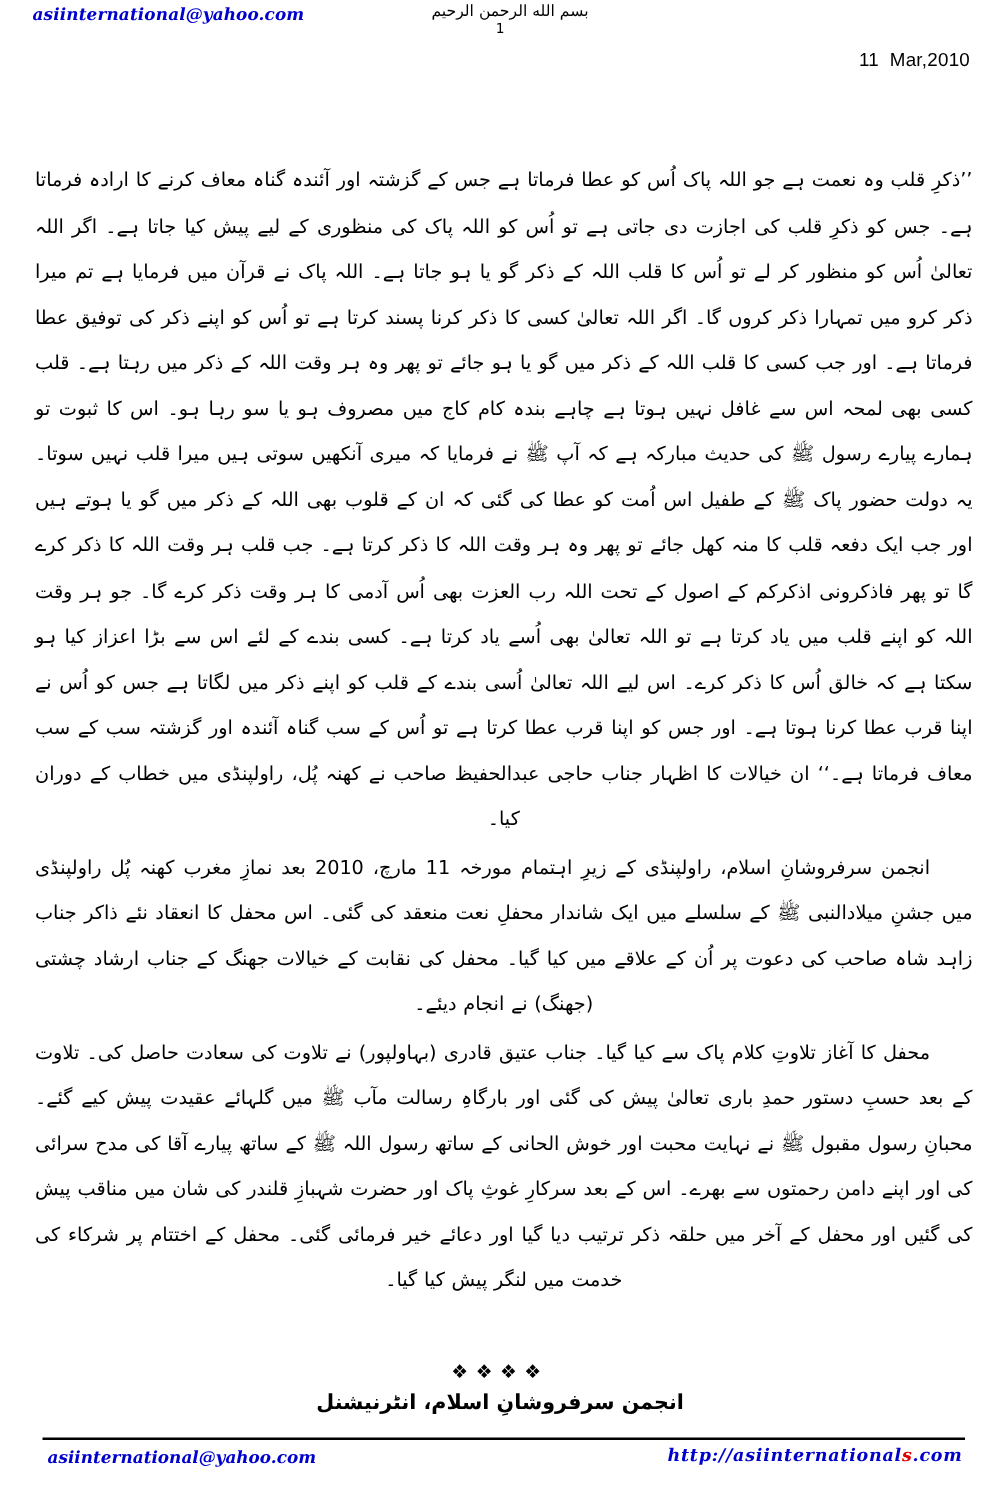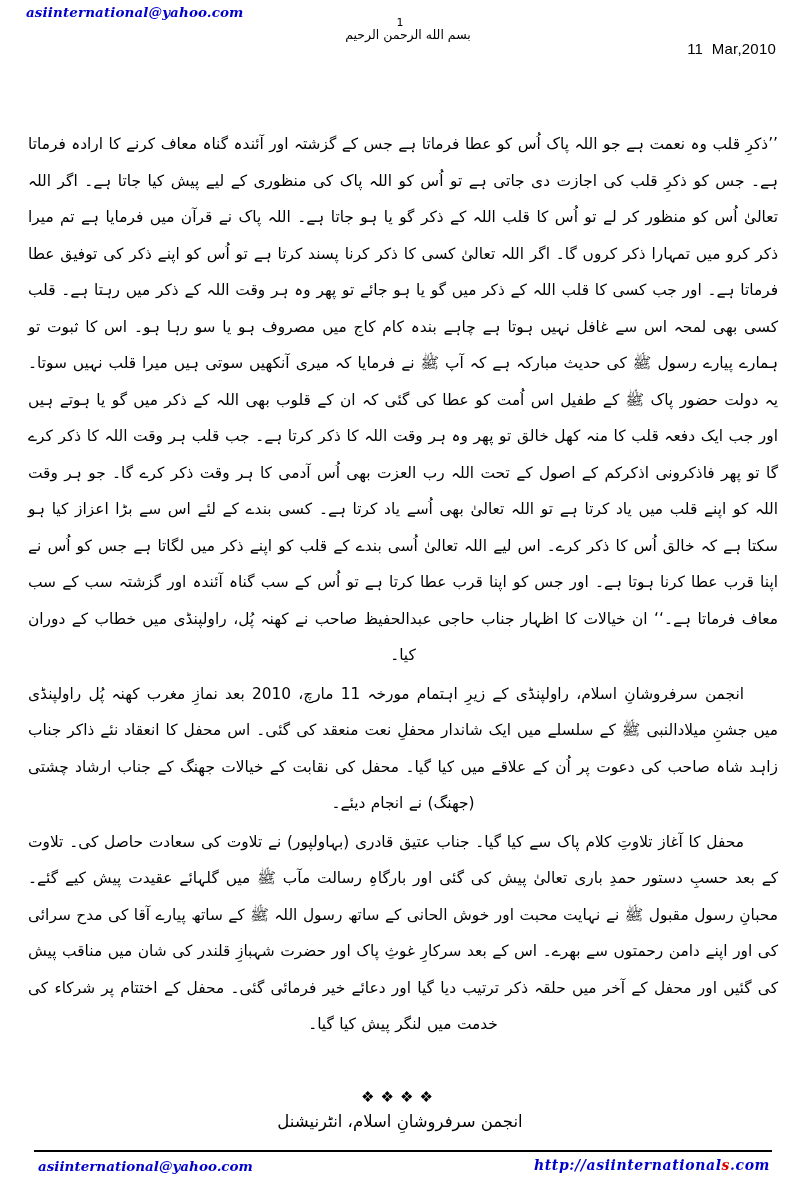--- a/index.html
+++ b/index.html
@@ -52,21 +52,20 @@
     position: absolute;
     left: 16px;
     right: 0;
     top: 2px;
     text-align: center;
     direction: rtl;
     font-family: "DejaVu Sans", sans-serif;
     font-size: 12.5px;
     color: #000;
     line-height: 1.1;
-    margin-top: 26px;
   }
 
   .page-number {
     position: absolute;
     left: 0;
     right: 0;
     top: 16px;
     text-align: center;
     font-family: "DejaVu Sans", sans-serif;
     font-size: 11px;
@@ -146,21 +145,21 @@
   
   .signature {
     position: absolute;
     left: 0;
     right: 0;
     top: 1112px;
     text-align: center;
     direction: rtl;
     font-family: "DejaVu Sans", sans-serif;
     font-size: 16.5px;
-    font-weight: normal;
+    font-weight: bold;
     color: #000;
     letter-spacing: 0.3px;
   }
 
   
   .footer-rule {
     position: absolute;
     left: 34px;
     right: 28px;
     top: 1150px;
@@ -214,21 +213,21 @@
 
   <div class="body-wrap">
 
     <p class="urdu last-line-center">
       <span>’’ذکرِ قلب وہ نعمت ہے جو اللہ پاک اُس کو عطا فرماتا ہے جس کے گزشتہ اور آئندہ گناہ معاف کرنے کا ارادہ فرماتا ہے۔ جس کو</span>
       <span>ذکرِ قلب کی اجازت دی جاتی ہے تو اُس کو اللہ پاک کی منظوری کے لیے پیش کیا جاتا ہے۔ اگر اللہ تعالیٰ اُس کو منظور کر لے تو اُس کا قلب</span>
       <span>اللہ کے ذکر گو یا ہو جاتا ہے۔ اللہ پاک نے قرآن میں فرمایا ہے تم میرا ذکر کرو میں تمہارا ذکر کروں گا۔ اگر اللہ تعالیٰ کسی کا ذکر کرنا پسند</span>
       <span>کرتا ہے تو اُس کو اپنے ذکر کی توفیق عطا فرماتا ہے۔ اور جب کسی کا قلب اللہ کے ذکر میں گو یا ہو جائے تو پھر وہ ہر وقت اللہ کے ذکر میں</span>
       <span>رہتا ہے۔ قلب کسی بھی لمحہ اس سے غافل نہیں ہوتا ہے چاہے بندہ کام کاج میں مصروف ہو یا سو رہا ہو۔ اس کا ثبوت تو ہمارے پیارے</span>
       <span>رسول ﷺ کی حدیث مبارکہ ہے کہ آپ ﷺ نے فرمایا کہ میری آنکھیں سوتی ہیں میرا قلب نہیں سوتا۔ یہ دولت حضور پاک</span>
-      <span>ﷺ کے طفیل اس اُمت کو عطا کی گئی کہ ان کے قلوب بھی اللہ کے ذکر میں گو یا ہوتے ہیں اور جب ایک دفعہ قلب کا منہ کھل خالق تو</span>
+      <span>ﷺ کے طفیل اس اُمت کو عطا کی گئی کہ ان کے قلوب بھی اللہ کے ذکر میں گو یا ہوتے ہیں اور جب ایک دفعہ قلب کا منہ کھل جائے تو</span>
       <span>پھر وہ ہر وقت اللہ کا ذکر کرتا ہے۔ جب قلب ہر وقت اللہ کا ذکر کرے گا تو پھر فاذکرونی اذکرکم کے اصول کے تحت اللہ رب</span>
       <span>العزت بھی اُس آدمی کا ہر وقت ذکر کرے گا۔ جو ہر وقت اللہ کو اپنے قلب میں یاد کرتا ہے تو اللہ تعالیٰ بھی اُسے یاد کرتا ہے۔ کسی بندے</span>
       <span>کے لئے اس سے بڑا اعزاز کیا ہو سکتا ہے کہ خالق اُس کا ذکر کرے۔ اس لیے اللہ تعالیٰ اُسی بندے کے قلب کو اپنے ذکر میں لگاتا ہے</span>
       <span>جس کو اُس نے اپنا قرب عطا کرنا ہوتا ہے۔ اور جس کو اپنا قرب عطا کرتا ہے تو اُس کے سب گناہ آئندہ اور گزشتہ سب کے سب معاف</span>
       <span>فرماتا ہے۔‘‘ ان خیالات کا اظہار جناب حاجی عبدالحفیظ صاحب نے کھنہ پُل، راولپنڈی میں خطاب کے دوران کیا۔</span>
     </p>
 
     <p class="urdu last-line-center">
       <span class="para-indent"></span><span>انجمن سرفروشانِ اسلام، راولپنڈی کے زیرِ اہتمام مورخہ 11 مارچ، 2010 بعد نمازِ مغرب کھنہ پُل راولپنڈی میں جشنِ</span>
       <span>میلادالنبی ﷺ کے سلسلے میں ایک شاندار محفلِ نعت منعقد کی گئی۔ اس محفل کا انعقاد نئے ذاکر جناب زاہد شاہ صاحب کی دعوت پر</span>

